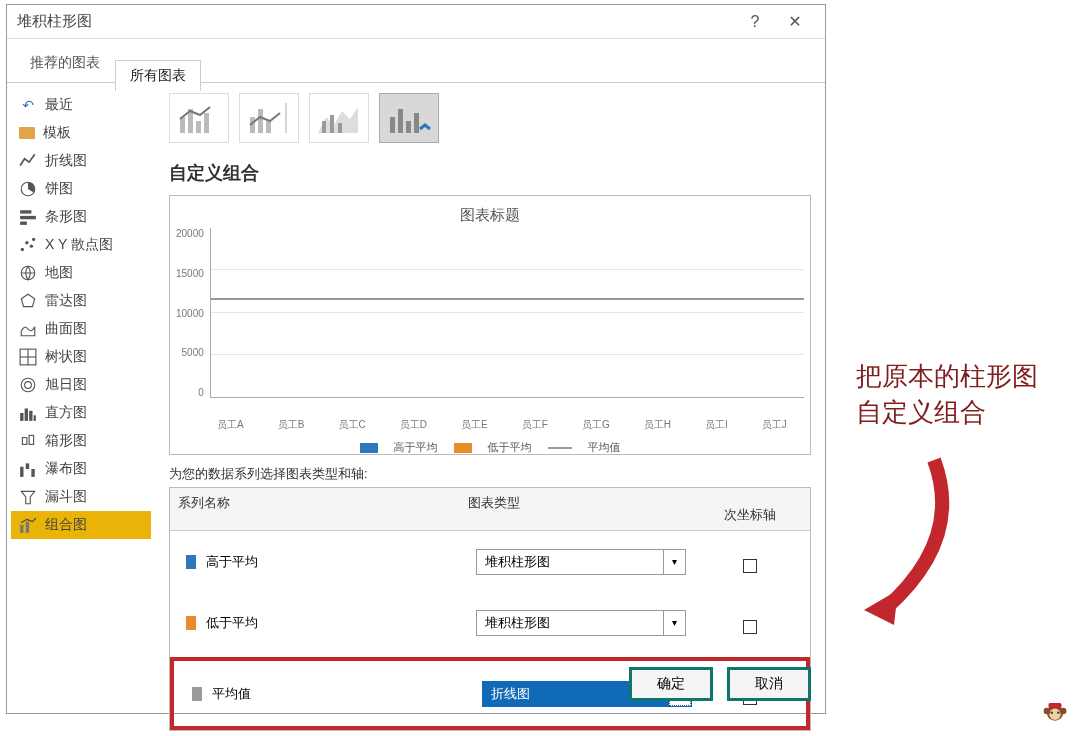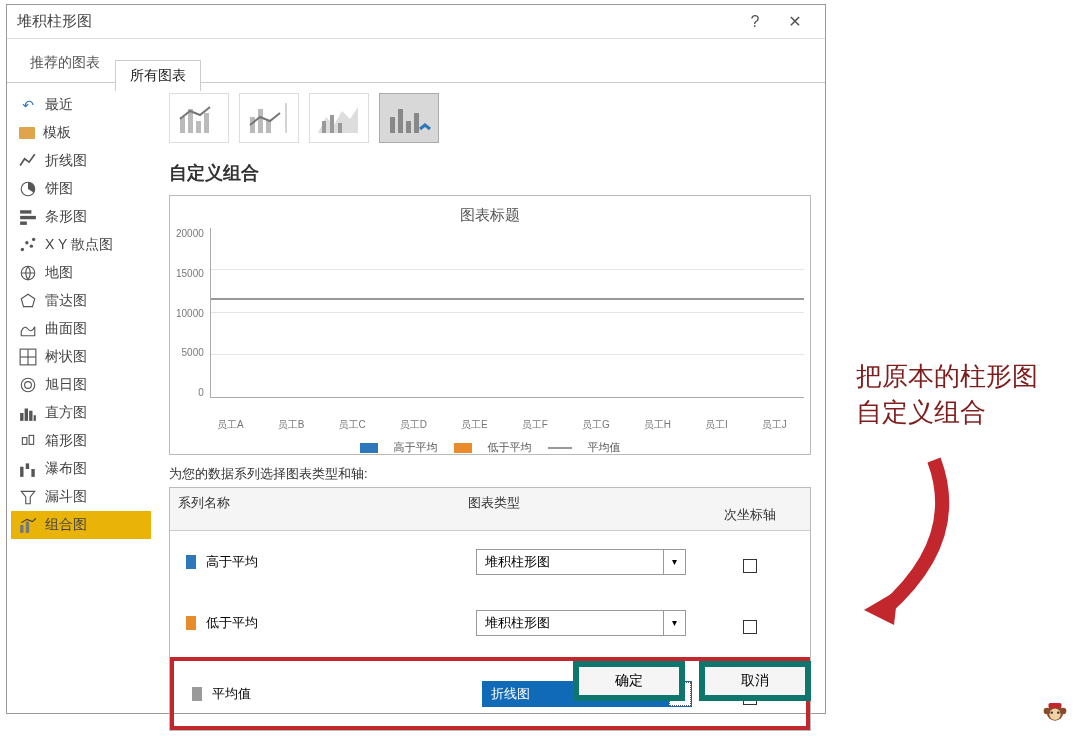--- a/index.html
+++ b/index.html
@@ -55,21 +55,21 @@
 .series-row .swatch { width: 10px; height: 14px; margin-right: 10px; }
 .select { border: 1px solid #999; height: 26px; display: flex; align-items: center; width: 210px; background: #fff; }
 .select .sel-label { flex: 1; padding: 0 8px; font-size: 13px; }
 .select .sel-btn { width: 22px; height: 24px; border-left: 1px solid #999; display: flex; align-items: center; justify-content: center; font-size: 10px; }
 .select.hl { background: #116ab8; color: #fff; border-color: #116ab8; }
 .select.hl .sel-btn { background: #fff; color: #444; border: 1px dotted #555; }
 .chk { width: 14px; height: 14px; border: 1px solid #333; display: inline-block; }
 .redbox { border: 4px solid #c1272d; padding: 2px; margin: 4px 0 0 0; }
 
 .btnbar { position: absolute; right: 14px; bottom: 12px; display: flex; gap: 14px; }
-.btn { border: 6px solid #0f766e; padding: 5px 36px; font-size: 14px; background: #f5f5f5; cursor: pointer; }
+.btn { border: 3px solid #0f766e; padding: 5px 25px; font-size: 14px; background: #f5f5f5; cursor: pointer; }
 
 .annotation { position: absolute; left: 856px; top: 358px; width: 210px; color: #7f1d1d; font-size: 26px; line-height: 1.4; font-weight: 400; }
 .arrow { position: absolute; left: 854px; top: 440px; }
 .monkey { position: absolute; right: 12px; bottom: 12px; width: 26px; height: 26px; }
 </style>
 </head>
 <body>
 
 <div class="dialog">
   <div class="titlebar">

